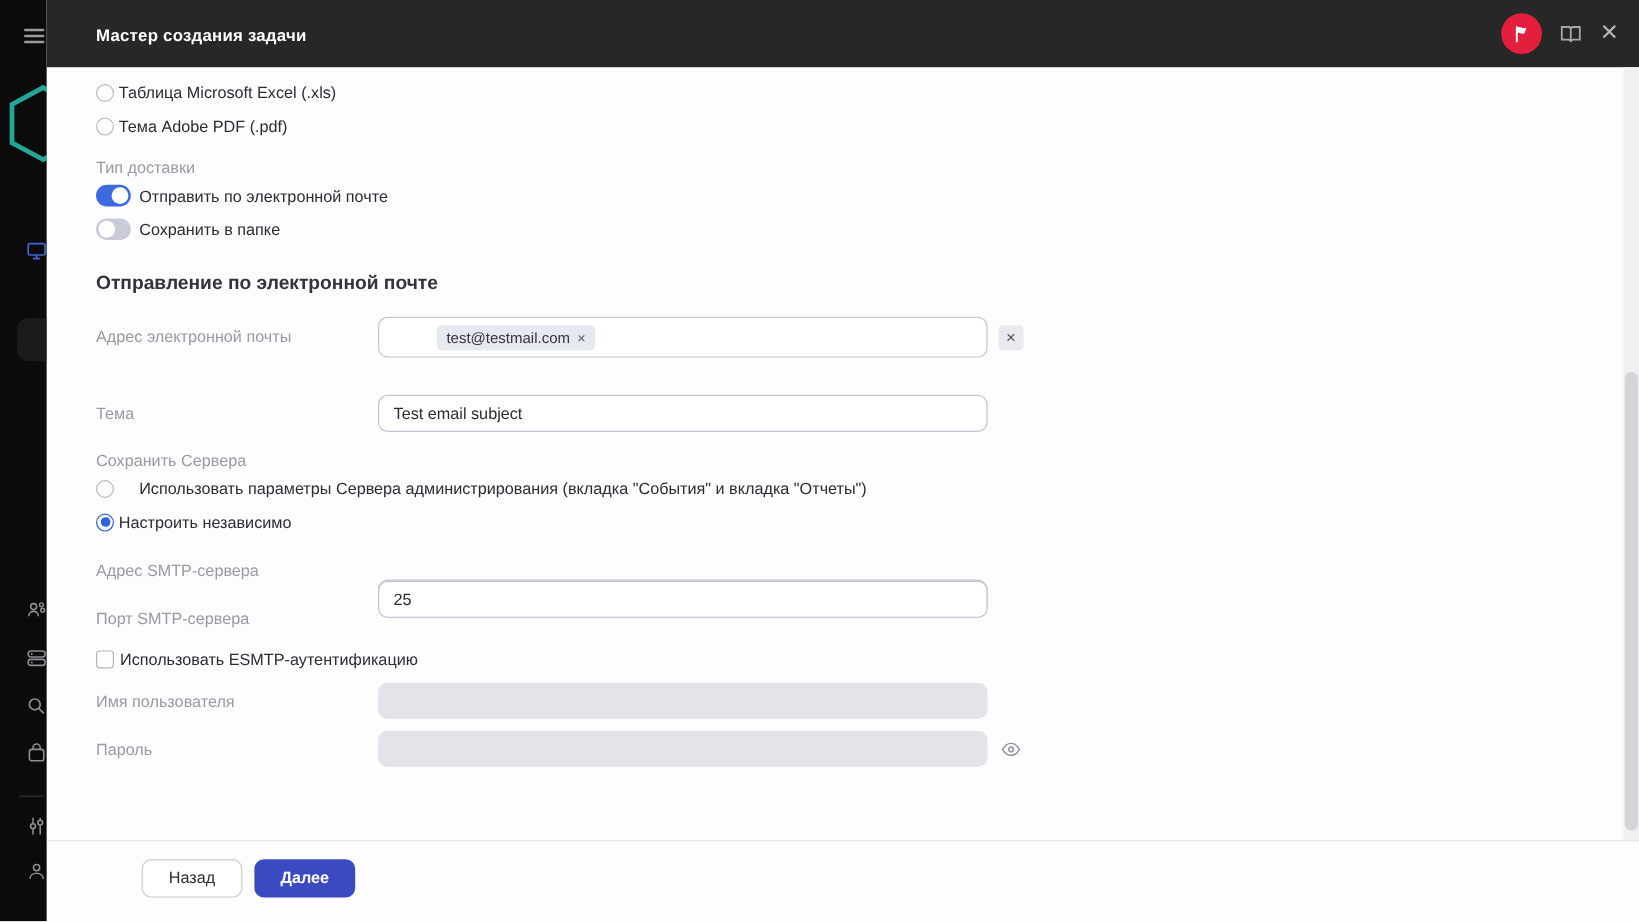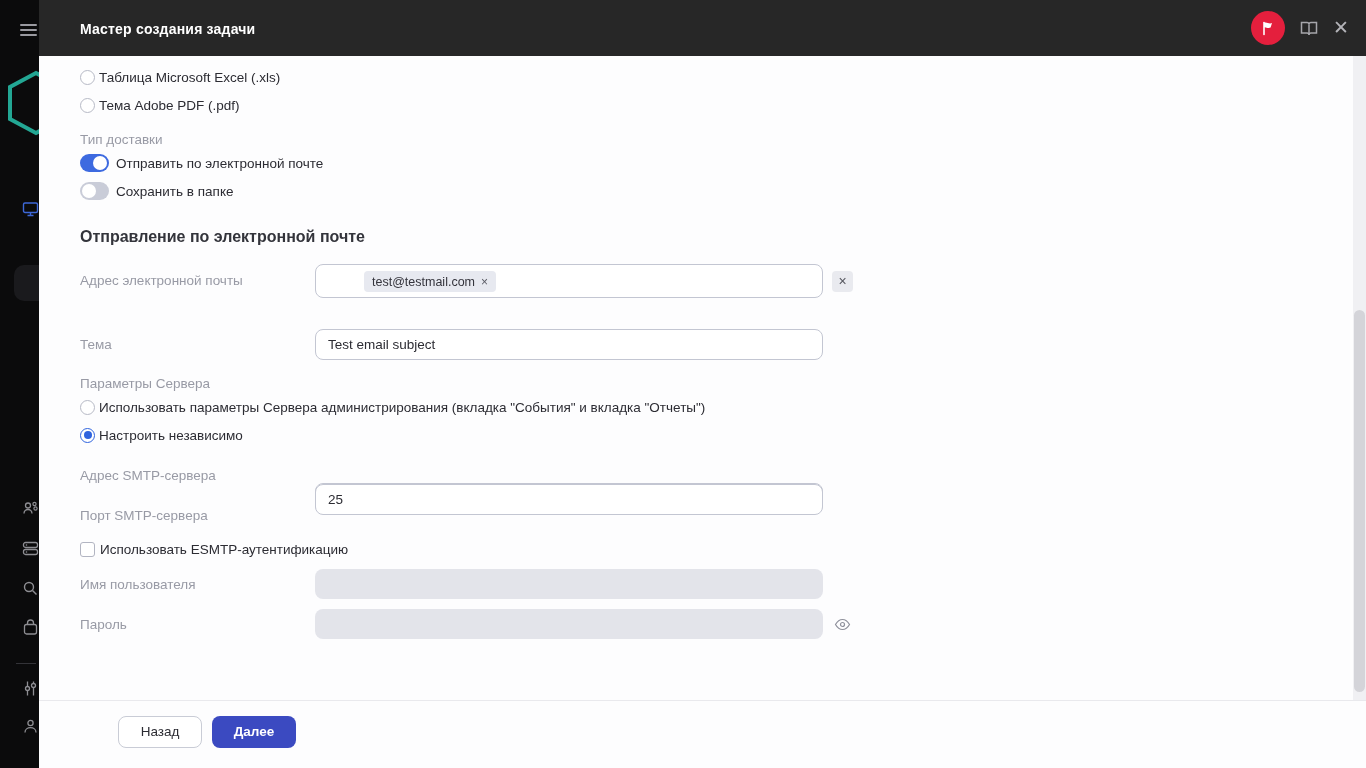--- a/index.html
+++ b/index.html
@@ -164,24 +164,24 @@
     <input class="abs input input-tag" style="left: 276px; top: 264px;" value="">
     <div class="abs chip">
       <span class="chip-label">test@testmail.com</span>
       <span class="chip-x">×</span>
     </div>
     <div class="abs clear-btn">×</div>
 
     <div class="abs lbl" style="left:41px;top:337px;">Тема</div>
     <input class="abs input" style="left: 276px; top: 329px;" value="Test email subject">
 
-    <div class="abs lbl" style="left:41px;top:376px;">Параметры Сервера</div>
+    <div class="abs lbl" style="left:41px;top:376px;">Сохранить Сервера</div>
 
     <div class="abs radio" style="left:41px;top:400px;"></div>
-    <div class="abs txt" style="left:60px;top:400px;">Использовать параметры Сервера администрирования (вкладка "События" и вкладка "Отчеты")</div>
+    <div class="abs txt" style="left:77px;top:400px;">Использовать параметры Сервера администрирования (вкладка "События" и вкладка "Отчеты")</div>
 
     <div class="abs radio checked" style="left:41px;top:428px;"></div>
     <div class="abs txt" style="left:60px;top:428px;">Настроить независимо</div>
 
     <div class="abs lbl" style="left:41px;top:468px;">Адрес SMTP-сервера</div>
     <input class="abs input" style="left: 276px; top: 483px;" value="smtp.testmail.com">
 
     <div class="abs lbl" style="left:41px;top:508px;">Порт SMTP-сервера</div>
     <input class="abs input" style="left: 276px; top: 484px;" value="25">
 

